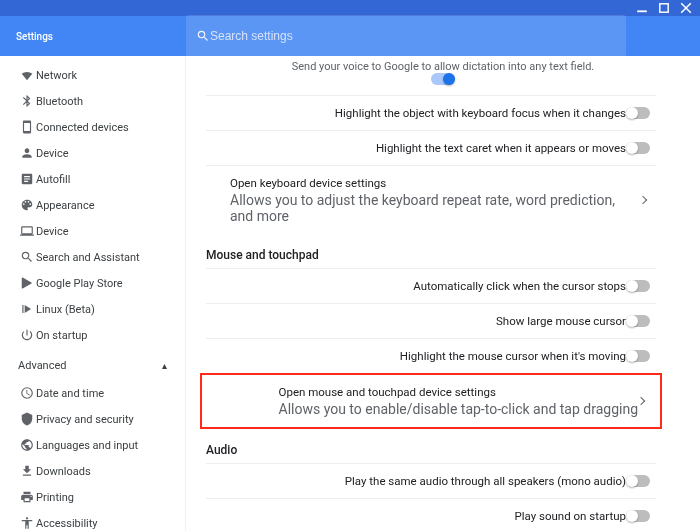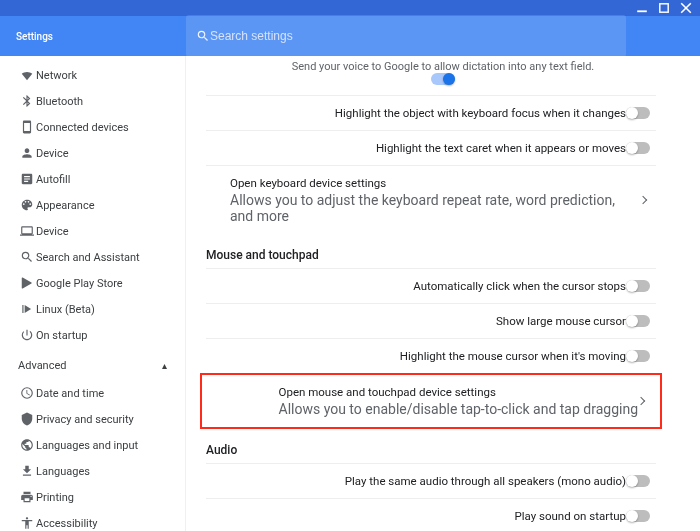--- a/index.html
+++ b/index.html
@@ -184,21 +184,21 @@
           </svg>
         </span>
       <span>Languages and input</span>
     </div>
     <div class="item">
       <span class="ic">
           <svg viewBox="0 0 24 24">
             <path d="M19 9h-4V3H9v6H5l7 7 7-7zM5 18v2h14v-2H5z"></path>
           </svg>
         </span>
-      <span>Languages</span>
+      <span>Downloads</span>
     </div>
     <div class="item">
       <span class="ic">
           <svg viewBox="0 0 24 24">
             <path d="M19 8H5c-1.66 0-3 1.34-3 3v6h4v4h12v-4h4v-6c0-1.66-1.34-3-3-3zm-3 11H8v-5h8v5zm3-7c-.55 0-1-.45-1-1s.45-1 1-1 1 .45 1 1-.45 1-1 1zm-1-9H6v4h12V3z"></path>
           </svg>
         </span>
       <span>Printing</span>
     </div>
     <div class="item">

